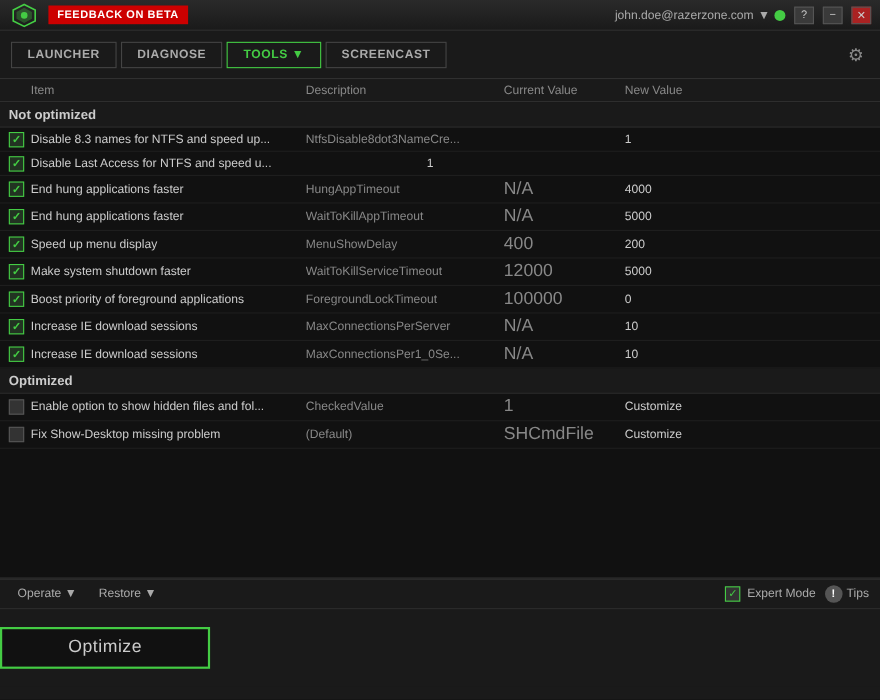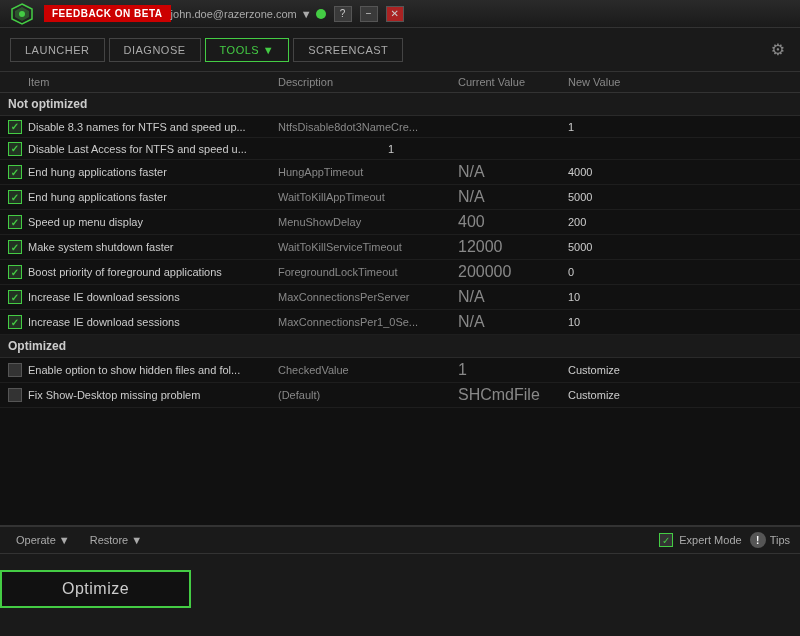--- a/index.html
+++ b/index.html
@@ -12,20 +12,21 @@
       color: #cccccc;
       overflow: hidden;
     }
 
     
     .titlebar {
       background: linear-gradient(to bottom, #2a2a2a, #1a1a1a);
       height: 28px;
       display: flex;
       align-items: center;
+      justify-content: space-between;
       padding: 0 8px;
       border-bottom: 1px solid #333;
     }
     .titlebar-left {
       display: flex;
       align-items: center;
       gap: 8px;
     }
     .razer-logo {
       width: 28px;
@@ -89,21 +90,21 @@
       padding: 0 10px;
       gap: 4px;
       border-bottom: 1px solid #333;
       position: relative;
     }
     .tab {
       padding: 5px 14px;
       border: 1px solid #444;
       color: #aaa;
       font-size: 11px;
-      font-weight: normal;
+      font-weight: bold;
       cursor: pointer;
       letter-spacing: 0.5px;
       background: transparent;
     }
     .tab.active {
       border: 1px solid #44cc44;
       color: #44cc44;
     }
     .tab-dropdown {
       display: flex;
@@ -371,21 +372,21 @@
         <div class="row-desc">WaitToKillServiceTimeout</div>
         <div class="row-current">12000</div>
         <div class="row-new">5000</div>
       </div>
       <div class="table-row">
         <div class="row-checkbox checked">
           <span class="checkmark">✓</span>
         </div>
         <div class="row-item">Boost priority of foreground applications</div>
         <div class="row-desc">ForegroundLockTimeout</div>
-        <div class="row-current">200000</div>
+        <div class="row-current">100000</div>
         <div class="row-new">0</div>
       </div>
       <div class="table-row">
         <div class="row-checkbox checked">
           <span class="checkmark">✓</span>
         </div>
         <div class="row-item">Increase IE download sessions</div>
         <div class="row-desc">MaxConnectionsPerServer</div>
         <div class="row-current">N/A</div>
         <div class="row-new">10</div>

